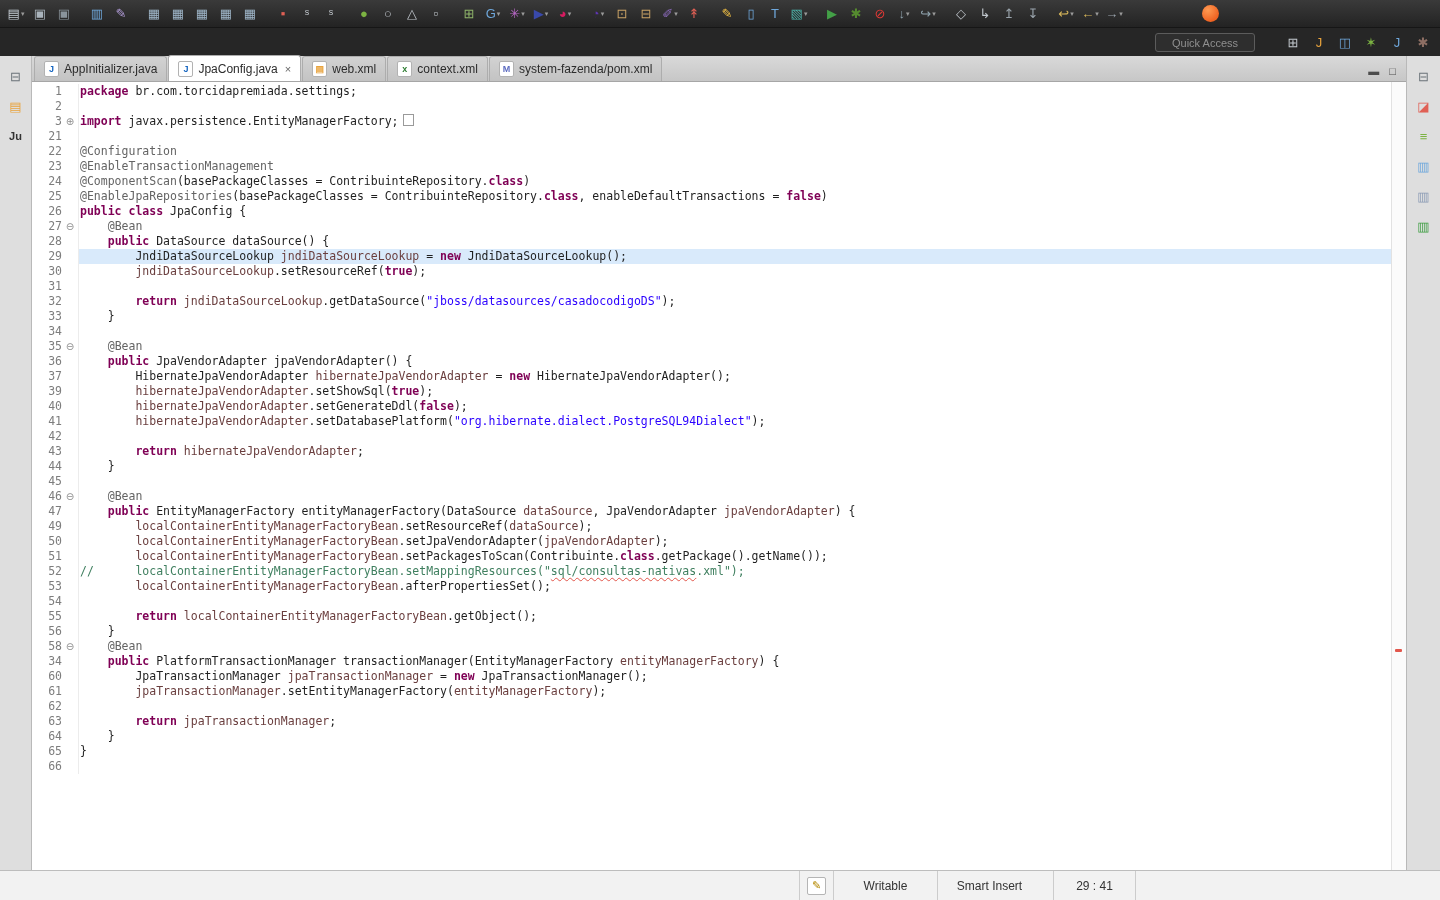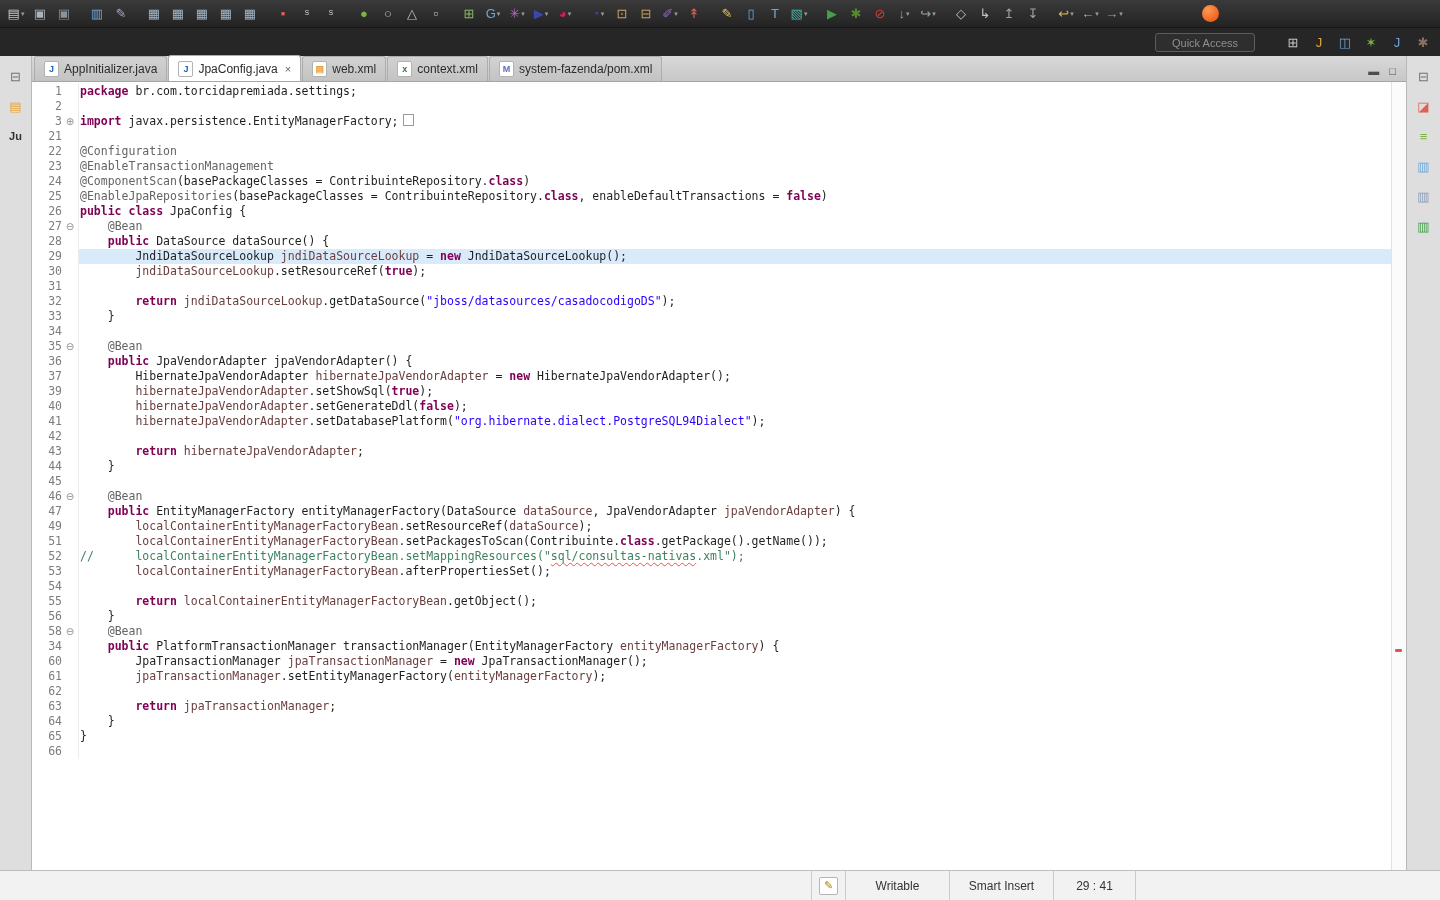--- a/index.html
+++ b/index.html
@@ -80,21 +80,21 @@
              border-top:1px solid #bdbdbd;display:flex;align-items:stretch;font-size:12px;color:#333;
              box-sizing:border-box;}
   .sb-spacer{flex:1;}
   .sb-cell{display:flex;align-items:center;justify-content:center;border-left:1px solid #cccccc;
            box-sizing:border-box;}
   .sb-icon-cell{width:34px;}
   .sb-mode-icon{width:17px;height:16px;border:1px solid #b5b5b5;border-radius:2px;background:#fff;
                 display:flex;align-items:center;justify-content:center;font-size:11px;color:#b58900;}
   .sb-writable{width:104px;}
   .sb-insert{width:104px;}
-  .sb-caret{width:82px;}
+  .sb-caret{width:82px;margin-left:12px;}
   .sb-tail{width:305px;}
 </style>
 </head>
 <body>
 
 <div class="app">
 
   <div class="tbar1">
     <div class="tb-icons">
         <div class="tbicon">
@@ -454,20 +454,25 @@
             </div>
             <div class="crow">
               <span class="lnum">47</span>
               <span class="fold"></span>
               <span class="cline"><span class="tk-p">    </span><span class="tk-k">public </span><span class="tk-p">EntityManagerFactory entityManagerFactory(DataSource </span><span class="tk-v">dataSource</span><span class="tk-p">, JpaVendorAdapter </span><span class="tk-v">jpaVendorAdapter</span><span class="tk-p">) {</span></span>
             </div>
             <div class="crow">
               <span class="lnum">49</span>
               <span class="fold"></span>
               <span class="cline"><span class="tk-p">        </span><span class="tk-v">localContainerEntityManagerFactoryBean</span><span class="tk-p">.setResourceRef(</span><span class="tk-v">dataSource</span><span class="tk-p">);</span></span>
+            </div>
+            <div class="crow">
+              <span class="lnum">50</span>
+              <span class="fold"></span>
+              <span class="cline"><span class="tk-p">        </span><span class="tk-v">localContainerEntityManagerFactoryBean</span><span class="tk-p">.setJpaVendorAdapter(</span><span class="tk-v">jpaVendorAdapter</span><span class="tk-p">);</span></span>
             </div>
             <div class="crow">
               <span class="lnum">51</span>
               <span class="fold"></span>
               <span class="cline"><span class="tk-p">        </span><span class="tk-v">localContainerEntityManagerFactoryBean</span><span class="tk-p">.setPackagesToScan(Contribuinte.</span><span class="tk-k">class</span><span class="tk-p">.getPackage().getName());</span></span>
             </div>
             <div class="crow">
               <span class="lnum">52</span>
               <span class="fold"></span>
               <span class="cline"><span class="tk-c">//      localContainerEntityManagerFactoryBean.setMappingResources("</span><span class="tk-cs">sql/consultas-nativas</span><span class="tk-c">.xml");</span></span>

